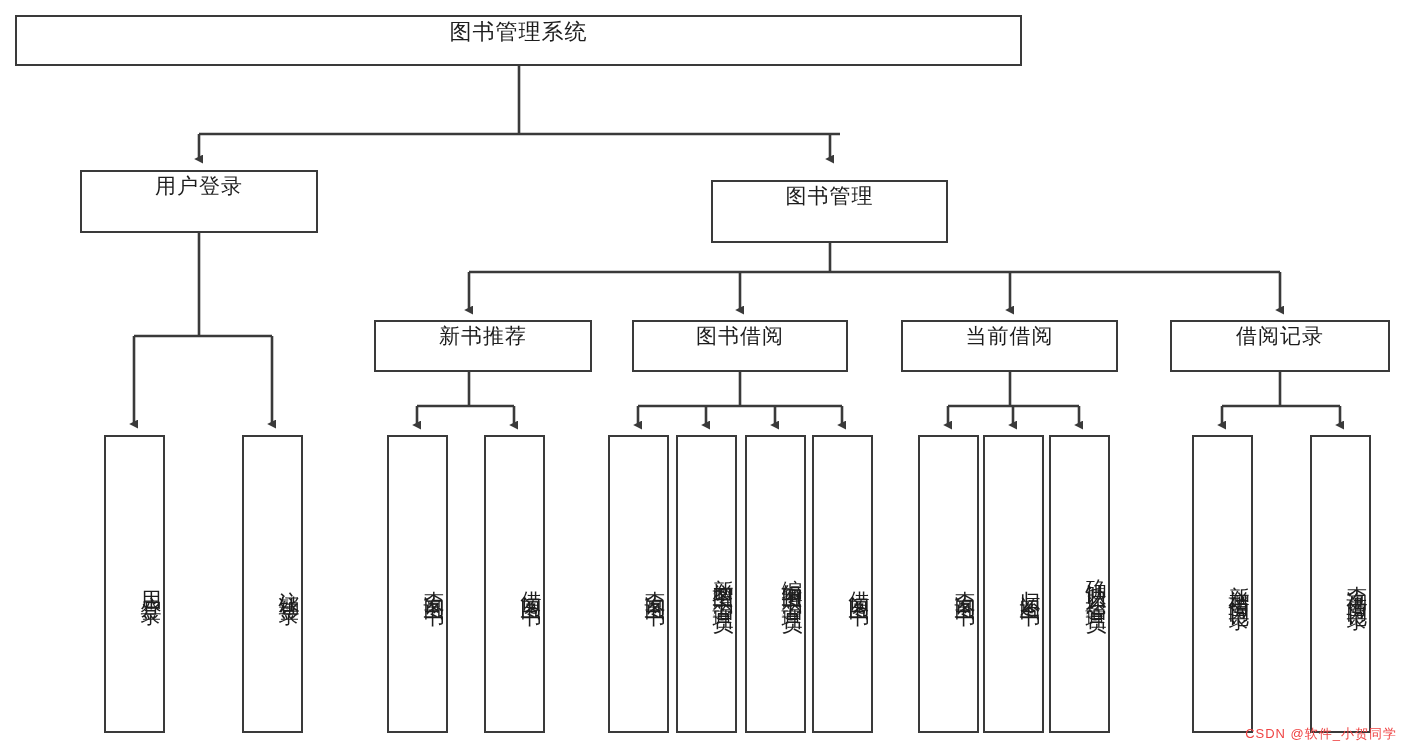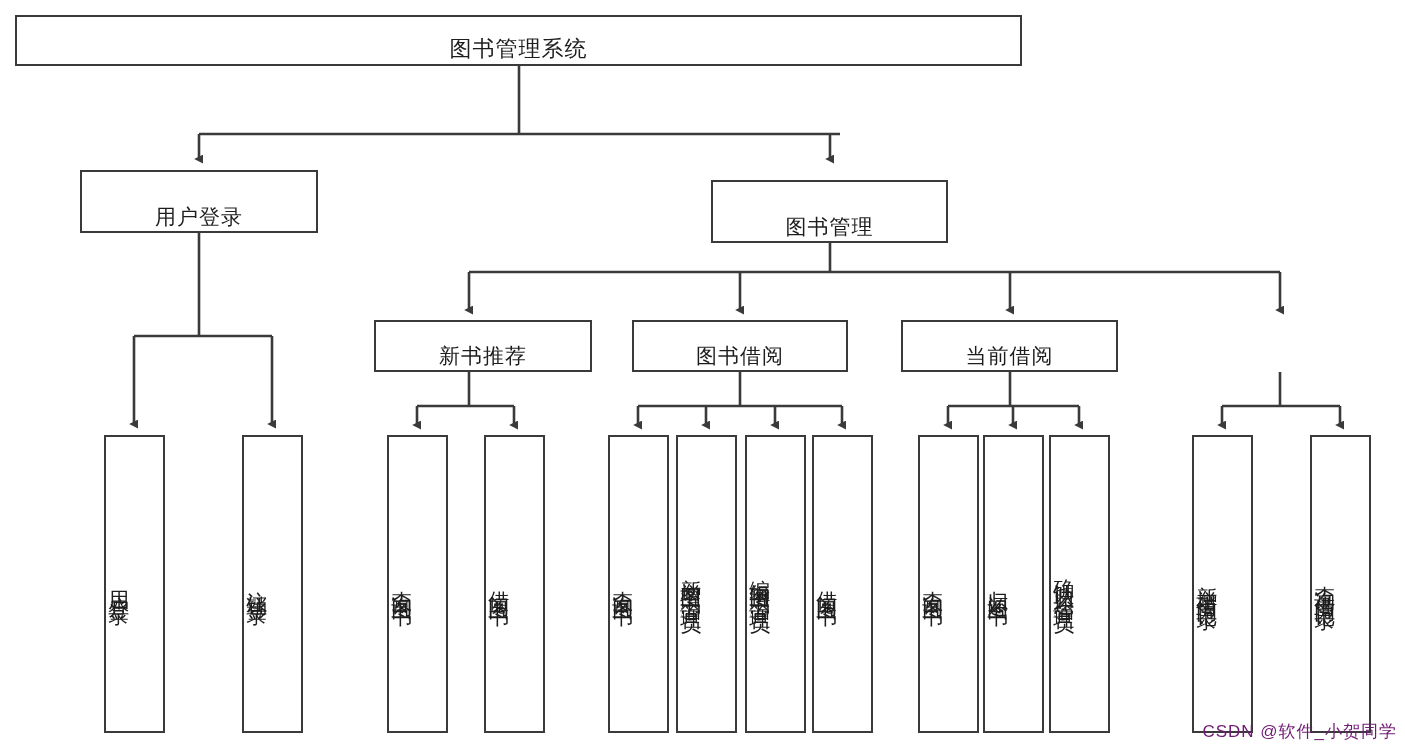--- a/index.html
+++ b/index.html
@@ -12,21 +12,21 @@
   }
   #diagram-root{position:relative;width:1405px;height:747px;background:#fff;}
   svg#connectors{position:absolute;left:0;top:0;width:1405px;height:747px;}
 
   .node{
     position:absolute;
     box-sizing:border-box;
     background:#ffffff;
     border:2px solid #3a3a3a;
     display:flex;
-    align-items:flex-end;
+    align-items:flex-start;
     justify-content:center;
     color:#1d1d1d;
   }
   .node.horiz{font-size:21px;letter-spacing:1px;}
   .node.root{font-size:22px;letter-spacing:1px;}
   .node.leaf{
     writing-mode:vertical-rl;
     text-orientation:upright;
     font-size:21px;
     line-height:1.18;
@@ -36,22 +36,22 @@
   }
   .node.leaf > span{
     writing-mode:vertical-rl;
     text-orientation:upright;
     display:block;
   }
   .watermark{
     position:absolute;
     right:8px;
     bottom:4px;
-    font-size:17px;
-    color:#701a75;
+    font-size:13px;
+    color:#ef4444;
     letter-spacing:1px;
     white-space:nowrap;
     pointer-events:none;
   }
 </style>
 </head>
 <body>
 
 <div id="diagram-root">
 
@@ -118,20 +118,23 @@
 
   <div class="node horiz" style="left:360px;top:320px;width:218px;height:52px;margin-left:14px;">
     <span>新书推荐</span>
   </div>
   <div class="node horiz" style="left:632px;top:320px;width:216px;height:52px;">
     <span>图书借阅</span>
   </div>
   <div class="node horiz" style="left:901px;top:320px;width:217px;height:52px;">
     <span>当前借阅</span>
   </div>
+  <div class="node horiz" style="left:1170px;top:320px;width:220px;height:52px;">
+    <span>借阅记录</span>
+  </div>
 
   <div class="node leaf" style="left:104px;top:435px;width:61px;height:298px;">
     <span>用户登录</span>
   </div>
   <div class="node leaf" style="left:242px;top:435px;width:61px;height:298px;">
     <span>注销登录</span>
   </div>
 
   <div class="node leaf" style="left:387px;top:435px;width:61px;height:298px;">
     <span>查询图书</span>

